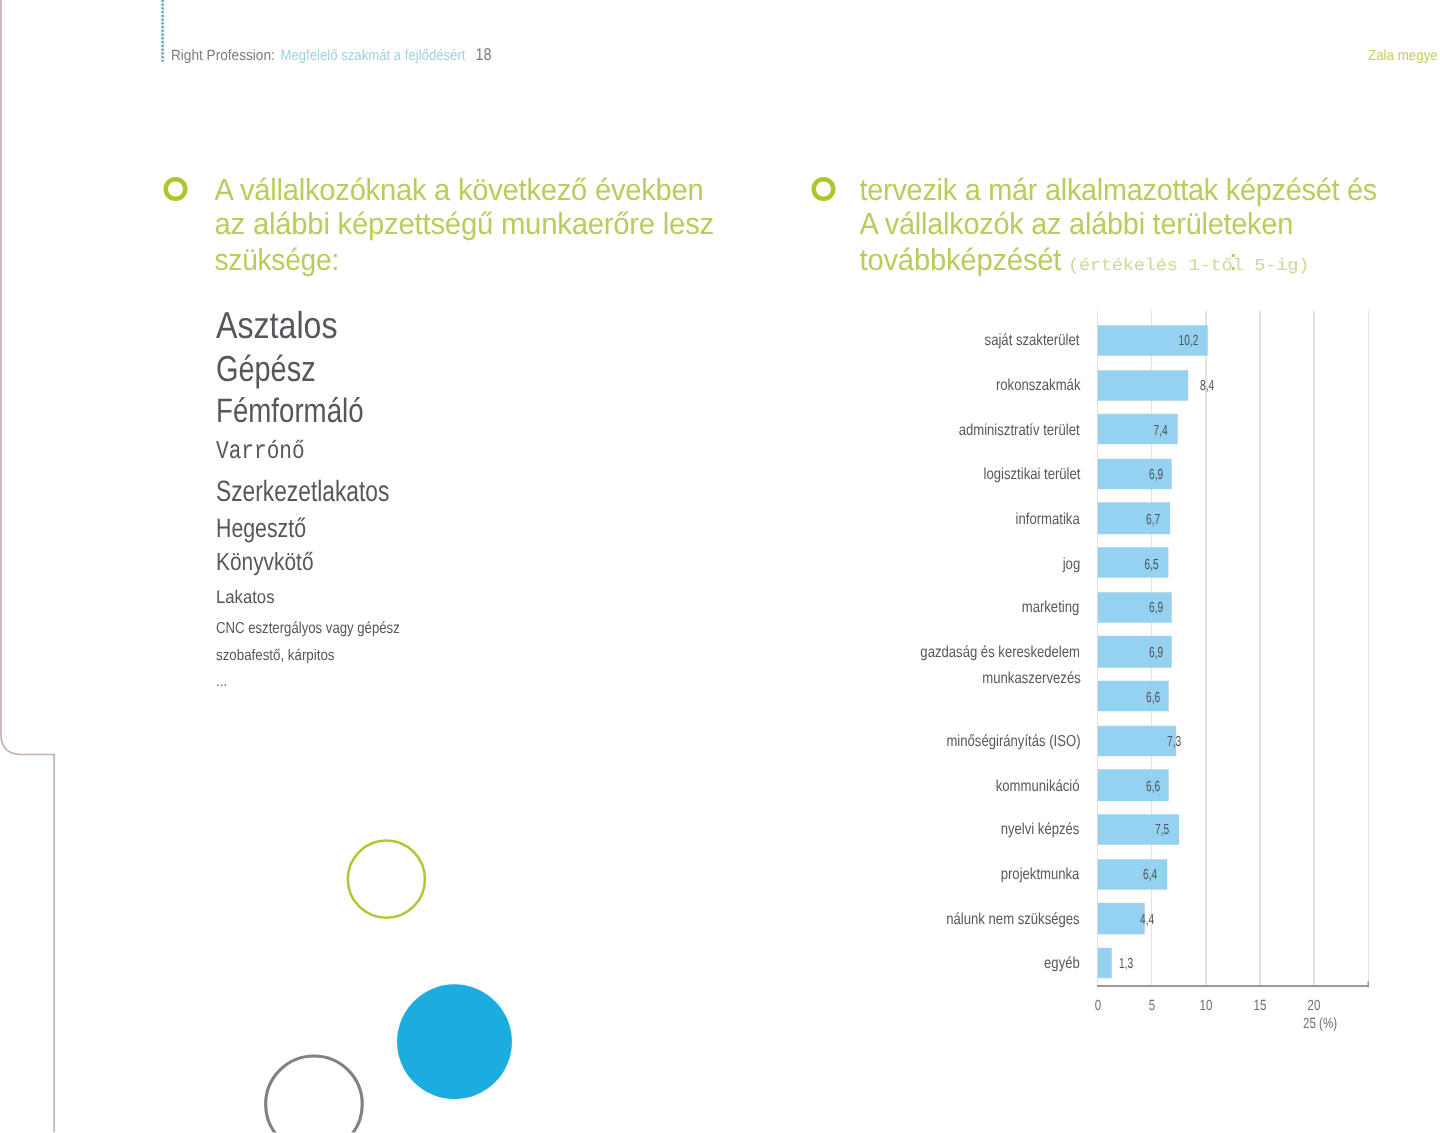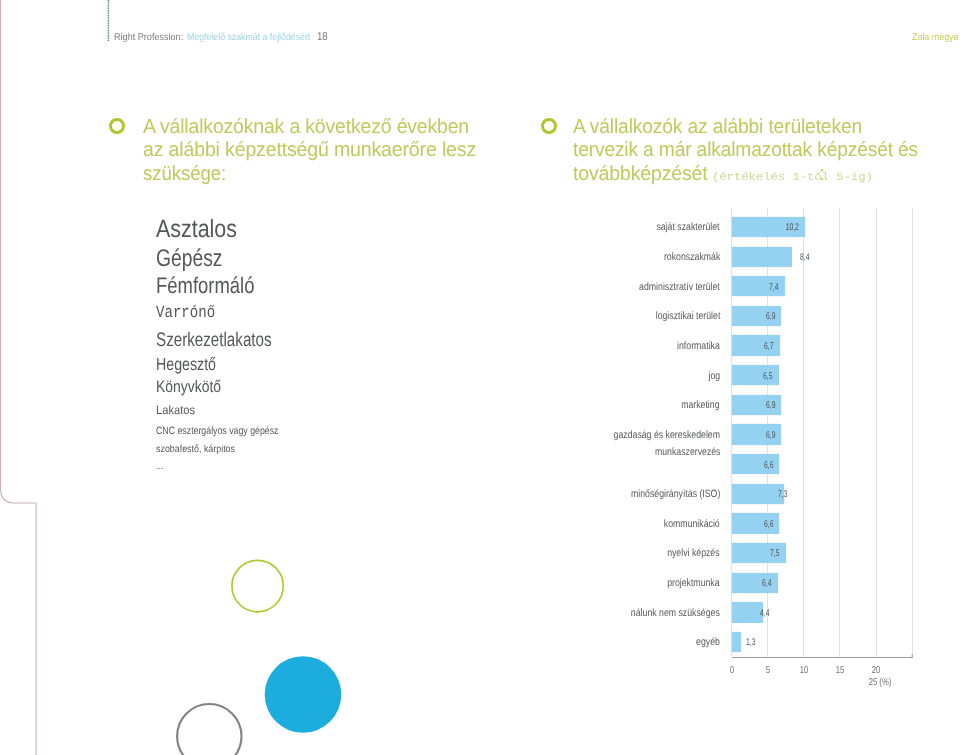--- a/index.html
+++ b/index.html
@@ -29,21 +29,21 @@
   #bullet-left{left:108.7px;top:117.7px;}
   #bullet-right{left:541.3px;top:117.7px;}
   #head-left{left:142.6px;top:115.5px;width:350px;}
   #head-right{left:572.5px;top:115.5px;width:380px;}
   .h-green .note{font-size:11.2px;color:#d0d896;}
   .h-green .hl{white-space:nowrap;}
   .h-green .hls,.h-green .note .nspan{display:inline-block;transform-origin:left center;backface-visibility:hidden;}
   .h-green .note{display:inline-block;margin-left:-0.8px;margin-right:0.8px;vertical-align:baseline;font-family:Liberation Mono, monospace;}
   .h-green .note .nspan{transform-origin:left center;}
   #joblist{left:143.6px;top:0px;width:320px;}
-  .jl{margin:12px;padding:0;}
+  .jl{margin:0;padding:0;}
   .jl span{display:inline-block;transform-origin:left center;backface-visibility:hidden;}
 </style>
 </head>
 <body>
 
 <div class="page">
   <svg class="deco" viewBox="0 0 960 755">
     <path d="M0.6,0 L0.6,489 Q0.6,503 14.5,503 L36.1,503 L36.1,755" fill="none" stroke="#c8aec0" stroke-width="1.1"></path>
     <line x1="108.4" y1="0" x2="108.4" y2="41" stroke="#b8e6ea" stroke-width="2.6" opacity="0.55"></line>
     <line x1="108.4" y1="0" x2="108.4" y2="41" stroke="#5e7f82" stroke-width="1.25" stroke-dasharray="1.15 1.35"></line>
@@ -72,22 +72,22 @@
       <div class="jl" style="position: absolute; left: 0px; top: 342.47px; font-size: 17.6px; line-height: 20.42px;"><span style="transform: scaleX(0.807231);">Hegesztő</span></div>
       <div class="jl" style="position: absolute; left: 0px; top: 365.28px; font-size: 16.6px; line-height: 19.26px;"><span style="transform: scaleX(0.838879);">Könyvkötő</span></div>
       <div class="jl" style="position: absolute; left: 0px; top: 390.66px; font-size: 12.2px; line-height: 14.15px;"><span style="transform: scaleX(0.913616);">Lakatos</span></div>
       <div class="jl" style="position: absolute; left: 0px; top: 412.91px; font-size: 10.6px; line-height: 12.3px;"><span style="transform: scaleX(0.82884);">CNC esztergályos vagy gépész</span></div>
       <div class="jl" style="position: absolute; left: 0px; top: 431.67px; font-size: 10.2px; line-height: 11.83px; text-align: right;"><span style="transform: scaleX(0.871874);">szobafestő, kárpitos</span></div>
       <div class="jl" style="position: absolute; left: 0px; top: 449.21px; font-size: 9.6px; line-height: 11.14px;"><span style="transform: scaleX(0.9375);">...</span></div>
     </div>
 
   <div class="bullet" id="bullet-right"></div>
   <div class="h-green" id="head-right">
+      <div class="hl"><span class="hls" style="transform: scaleX(0.946624);">tervezik a már alkalmazottak képzését és</span></div>
       <div class="hl"><span class="hls" style="transform: scaleX(0.949243);">A vállalkozók az alábbi területeken</span></div>
-      <div class="hl"><span class="hls" style="transform: scaleX(0.946624);">tervezik a már alkalmazottak képzését és</span></div>
       <div class="hl"><span class="hls" style="transform: scaleX(0.961895);">továbbképzését</span><span class="note" style="width: 107px; overflow: visible;"><span class="nspan" style="transform: scaleX(1.11495);">(értékelés 1-től 5-ig)</span></span><span>:</span></div>
     </div>
 
   <div class="chart" id="chart">
       <svg width="960" height="755" viewBox="0 0 960 755" style="position:absolute;left:0;top:0;">
         <line x1="731.60" y1="207.6" x2="731.60" y2="657.2" stroke="#e2e2e2" stroke-width="1" shape-rendering="crispEdges"></line>
         <line x1="767.72" y1="207.6" x2="767.72" y2="657.2" stroke="#e2e2e2" stroke-width="1" shape-rendering="crispEdges"></line>
         <line x1="803.84" y1="207.6" x2="803.84" y2="657.2" stroke="#e2e2e2" stroke-width="1" shape-rendering="crispEdges"></line>
         <line x1="839.96" y1="207.6" x2="839.96" y2="657.2" stroke="#e2e2e2" stroke-width="1" shape-rendering="crispEdges"></line>
         <line x1="876.08" y1="207.6" x2="876.08" y2="657.2" stroke="#e2e2e2" stroke-width="1" shape-rendering="crispEdges"></line>

